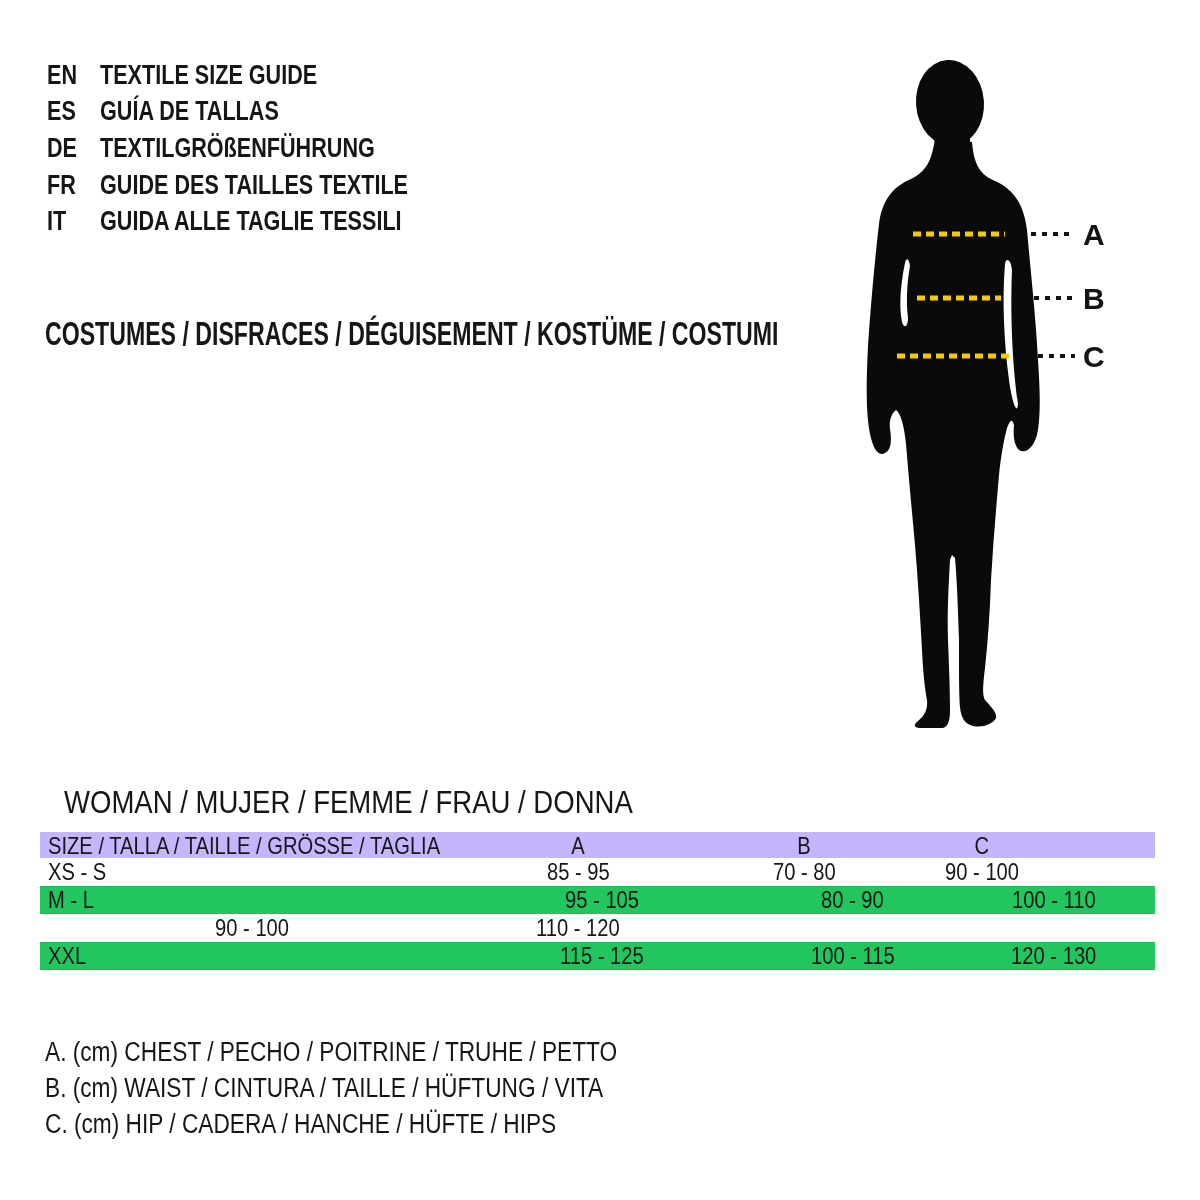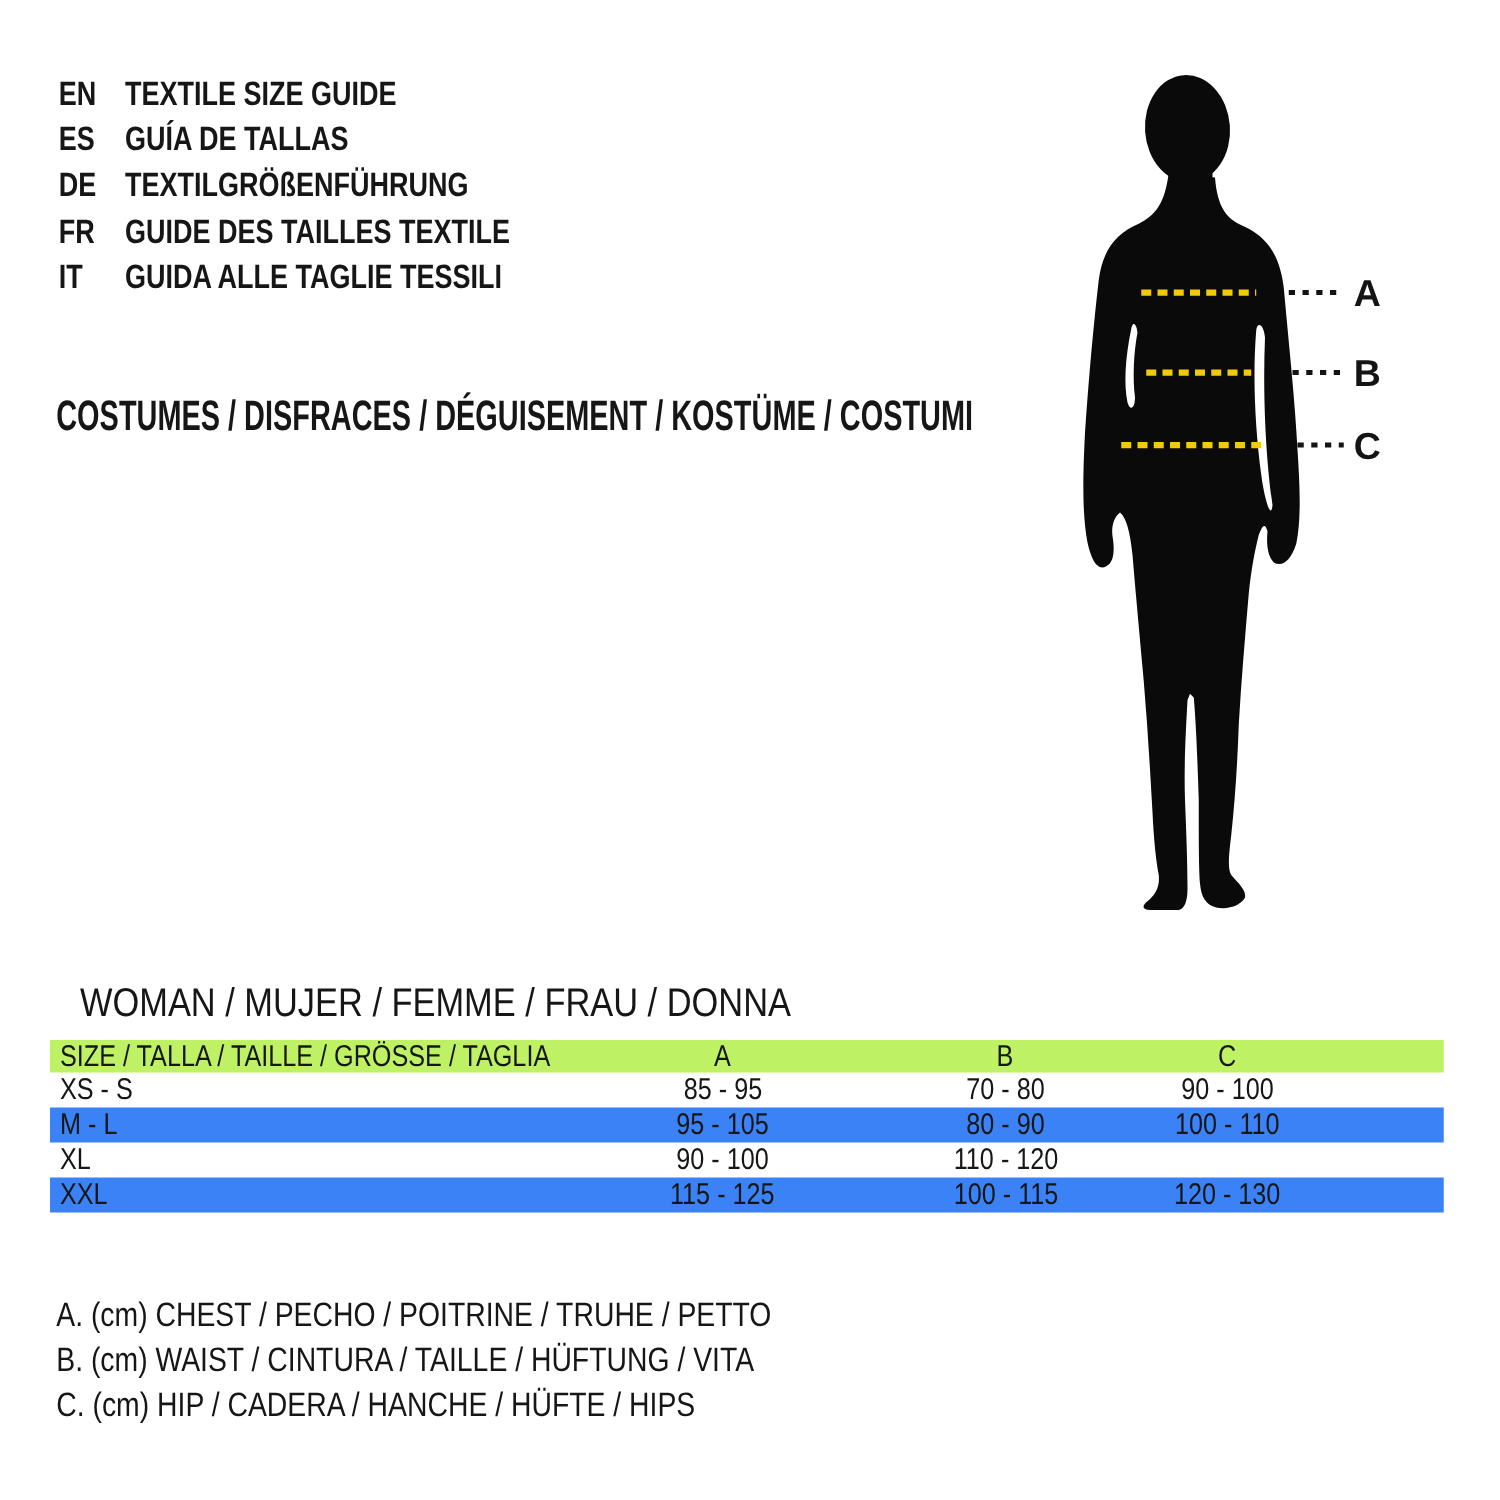--- a/index.html
+++ b/index.html
@@ -44,23 +44,23 @@
     fill: #141414;
   }
 
   
   .table-title { position: absolute; left: 64px; top: 786px; height: 32px; line-height: 32px; }
   .s-title { font-size: 32px; font-weight: 400; }
 
   
   .size-table { position: absolute; left: 40px; top: 832px; width: 1115px; }
   .t-row { display: grid; grid-template-columns: 424px 228px 225px 130px 1fr; align-items: center; }
-  .t-row.head { height: 26px; background: #bef264; }
+  .t-row.head { height: 26px; background: #c4b5fd; }
   .t-row.body { height: 28px; text-decoration: underline; }
-  .t-row.alt { background: #3b82f6; }
+  .t-row.alt { background: #22c55e; gap: 24px; }
   .cell { overflow: visible; }
   .cell.lab { text-align: left; padding-left: 8px; }
   .cell.num { text-align: center; }
   .s-cell { font-size: 24px; font-weight: 400; }
 
   
   .legend { position: absolute; left: 45px; top: 1034px; }
   .legend-row { height: 36px; line-height: 36px; }
   .s-leg { font-size: 27px; font-weight: 400; }
 </style>
@@ -173,21 +173,20 @@
       <div class="cell"></div>
     </div>
     <div class="t-row body alt">
       <div class="cell lab"><span class="tx s-cell cL84">M - L</span></div>
       <div class="cell num"><span class="tx s-cell cC84">95 - 105</span></div>
       <div class="cell num"><span class="tx s-cell cC84">80 - 90</span></div>
       <div class="cell num"><span class="tx s-cell cC84">100 - 110</span></div>
       <div class="cell"></div>
     </div>
     <div class="t-row body">
-      <div class="cell lab"><span class="tx s-cell cL84">XL</span></div>
       <div class="cell num"><span class="tx s-cell cC84">90 - 100</span></div>
       <div class="cell num"><span class="tx s-cell cC84">110 - 120</span></div>
       <div class="cell"></div>
     </div>
     <div class="t-row body alt">
       <div class="cell lab"><span class="tx s-cell cL84">XXL</span></div>
       <div class="cell num"><span class="tx s-cell cC84">115 - 125</span></div>
       <div class="cell num"><span class="tx s-cell cC84">100 - 115</span></div>
       <div class="cell num"><span class="tx s-cell cC84">120 - 130</span></div>
       <div class="cell"></div>

